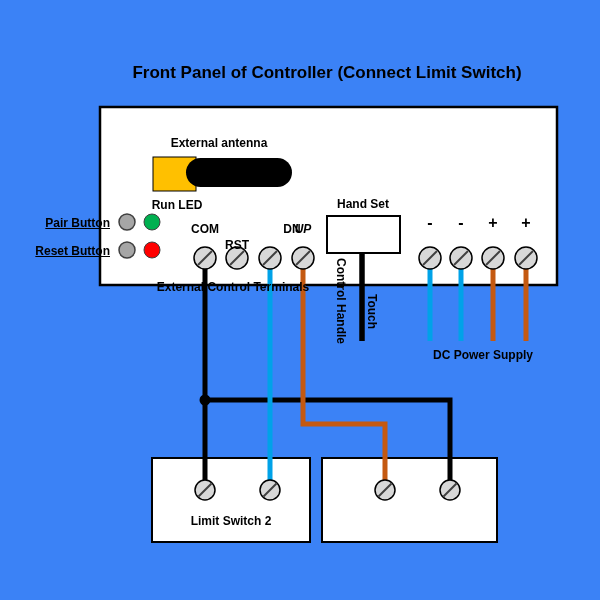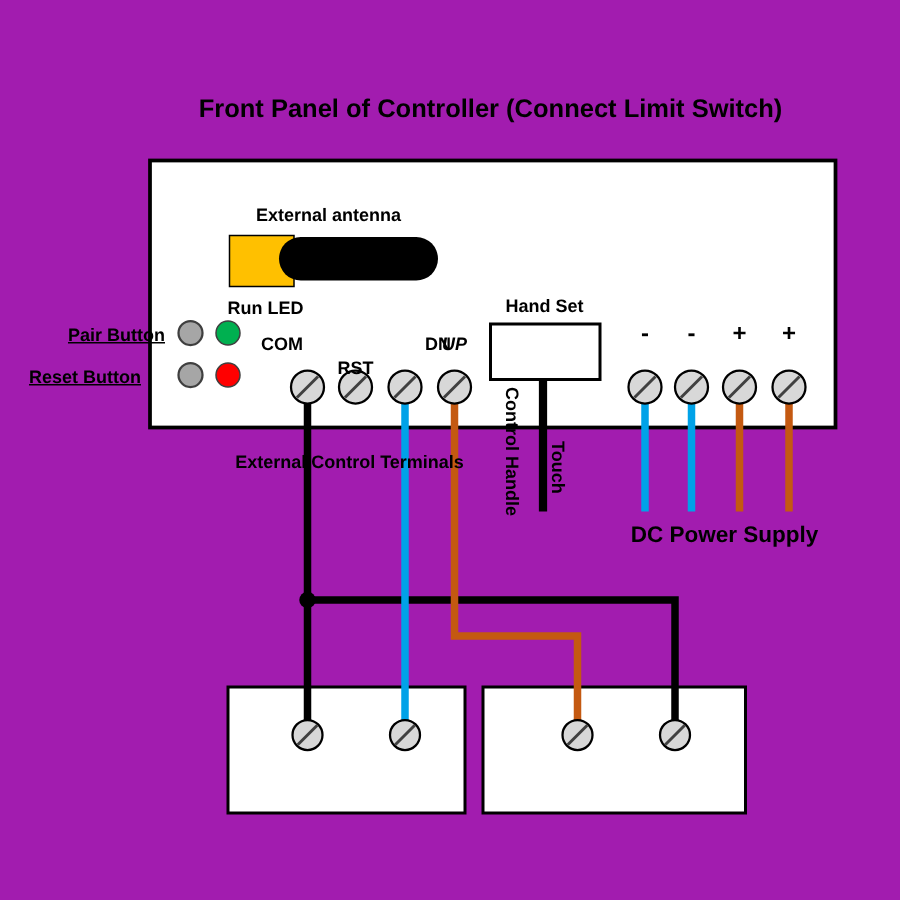--- a/index.html
+++ b/index.html
@@ -1,20 +1,20 @@
 <!DOCTYPE html>
 <html><head>
 <meta charset="utf-8">
 <style>
   html, body { margin: 0; padding: 0; background: #ffffff; }
   #stage {
     position: relative;
     width: 600px;
     height: 600px;
-    background: #a21caf;
+    background: #3b82f6;
     font-family: "Liberation Sans", sans-serif;
     overflow: hidden;
   }
   #wires-layer {
     position: absolute;
     top: 0; left: 0;
   }
   .lbl {
     position: absolute;
     font-size: 12px;
@@ -24,21 +24,21 @@
   }
   .title {
     position: absolute;
     font-size: 17px;
     font-weight: bold;
     color: #000000;
     text-align: center;
   }
   .center { text-align: center; }
   .right { text-align: right; text-decoration: underline; }
-  .lbl-lg { font-size: 15px; }
+  .lbl-lg { font-size: 12px; }
   .sign { font-size: 16px; text-align: center; }
   .vlbl {
     position: absolute;
     font-size: 12px;
     font-weight: bold;
     color: #000000;
     writing-mode: vertical-rl;
     white-space: nowrap;
   }
 </style>
@@ -129,38 +129,39 @@
   </svg>
 
   <div class="title" style="left:54px; top:63px; width:546px;">Front Panel of Controller (Connect Limit Switch)</div>
 
   <div class="lbl center" style="left:144px; top:136px; width:150px;">External antenna</div>
 
   <div class="lbl center" style="left:117px; top:198px; width:120px;">Run LED</div>
 
   <div class="lbl right" style="left:20px; top:216px; width:90px;">Pair Button</div>
 
-  <div class="lbl right" style="left:0; top:244px; width:94px;">Reset Button</div>
+  <div class="lbl right" style="left:16px; top:244px; width:94px;">Reset Button</div>
 
 
-  <div class="lbl center" style="left:160px; top:222px; width:56px;">COM</div>
+  <div class="lbl center" style="left:177px; top:222px; width:56px;">COM</div>
   <div class="lbl center" style="left:209px; top:238px; width:56px;">RST</div>
   <div class="lbl center" style="left:242px; top:222px; width:56px;margin-left:22px;">DN</div>
   <div class="lbl center" style="left:275px; top:222px; width:56px;font-style:italic;">UP</div>
 
   <div class="lbl center" style="left:323px; top:197px; width:80px;text-align:center;">Hand Set</div>
 
   <div class="lbl sign" style="left:415px; top:214px; width:30px;">-</div>
   <div class="lbl sign" style="left:446px; top:214px; width:30px;">-</div>
   <div class="lbl sign" style="left:478px; top:214px; width:30px;">+</div>
   <div class="lbl sign" style="left:511px; top:214px; width:30px;">+</div>
 
-  <div class="lbl center" style="left:133px; top:301px; width:200px;">External Control Terminals</div>
+  <div class="lbl center" style="left:133px; top:280px; width:200px;">External Control Terminals</div>
 
   <div class="vlbl" style="left:334px; top:258px; height:110px;">Control Handle</div>
 
   <div class="vlbl" style="left:365px; top:294px; height:56px;">Touch</div>
 
   <div class="lbl lbl-lg center" style="left:403px; top:348px; width:160px;">DC Power Supply</div>
 
+  <div class="lbl lbl-lg center" style="left:151px; top:514px; width:160px;">Limit Switch 2</div>
 
 
 </div>
 
 </body></html>

